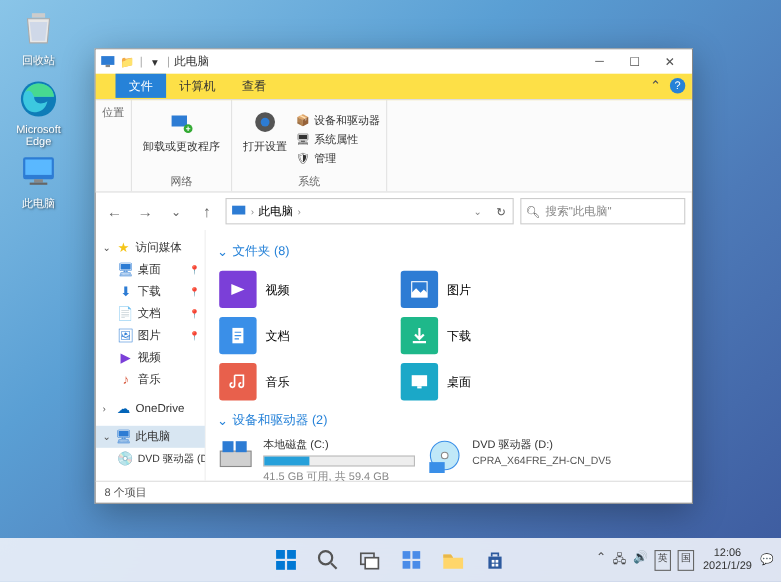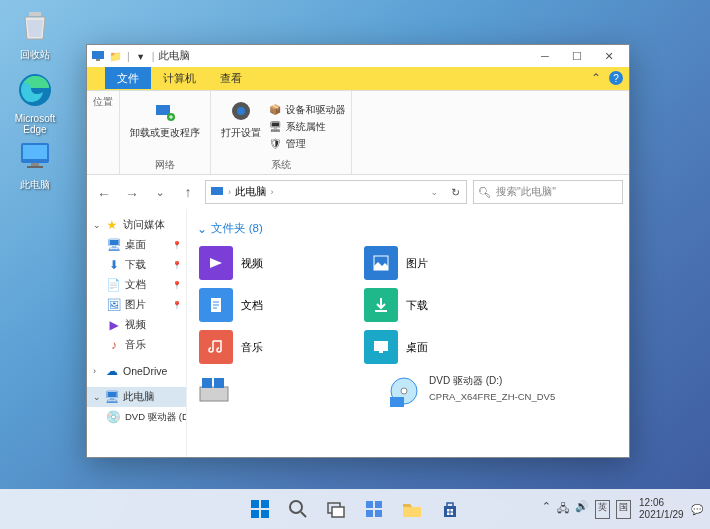--- a/index.html
+++ b/index.html
@@ -58,21 +58,21 @@
 .dname{color:#333;margin-bottom:3px}
 .dbar{height:10px;border:1px solid #bbb;margin-bottom:2px;background:#eee}
 .dbar-fill{height:100%;background:#26a0da}
 .dfree{color:#888}
 .statusbar{height:20px;border-top:1px solid #ddd;font-size:10px;color:#555;display:flex;align-items:center;padding:0 8px}
 .taskbar{position:absolute;bottom:0;left:0;right:0;height:40px;background:rgba(235,240,248,.92);display:flex;align-items:center;backdrop-filter:blur(10px)}
 .tb-center{position:absolute;left:50%;transform:translateX(-50%);display:flex;gap:6px}
 .tb-ico{width:32px;height:32px;display:flex;align-items:center;justify-content:center;border-radius:4px}
 .tray{position:absolute;right:6px;display:flex;align-items:center;gap:8px;font-size:10px;color:#333}
 .tray-icons{display:flex;gap:6px;font-size:11px;color:#444}
-.clock{text-align:left;line-height:1.2}
+.clock{text-align:center;line-height:1.2}
 svg{display:block}
 </style>
 </head>
 <body>
 
 <div class="desktop-icon" id="di1">
   <div class="ico">
       <svg width="36" height="36">
         <path d="M8 10h20l-2 22H10z" fill="#e8e8e8" stroke="#aaa"></path>
         <path d="M10 13l2 17h12l2-17" fill="#cfd8e8"></path>
@@ -305,47 +305,58 @@
             <div class="fico" style="background:#1ba8c8">
               <svg width="18" height="18">
                 <rect x="2" y="3" width="14" height="10" fill="#fff"></rect>
                 <rect x="7" y="13" width="4" height="2" fill="#fff"></rect>
               </svg>
             </div>
             <span>桌面</span>
           </div>
       </div>
 
+      <div class="grp-head">设备和驱动器 (2)</div>
       <div class="drives">
         <div class="drive">
           <div class="dico">
               <svg width="32" height="32">
                 <rect x="2" y="12" width="28" height="14" fill="#d0d0d0" stroke="#888"></rect>
                 <rect x="4" y="3" width="10" height="10" fill="#2d7cd4"></rect>
                 <rect x="16" y="3" width="10" height="10" fill="#2d7cd4"></rect>
               </svg>
             </div>
+          <div class="dinfo">
+            <div class="dname">本地磁盘 (C:)</div>
+            <div class="dbar">
+                <div class="dbar-fill" style="width:30%"></div>
+              </div>
+            <div class="dfree">41.5 GB 可用, 共 59.4 GB</div>
+          </div>
         </div>
         <div class="drive">
           <div class="dico">
               <svg width="32" height="32">
                 <circle cx="16" cy="16" r="13" fill="#c0e8f8" stroke="#3a8fe8"></circle>
                 <circle cx="16" cy="16" r="3" fill="#fff" stroke="#888"></circle>
                 <rect x="2" y="22" width="14" height="10" fill="#3a8fe8"></rect>
               </svg>
             </div>
           <div class="dinfo">
             <div class="dname">DVD 驱动器 (D:)</div>
             <div class="dname" style="color:#555;font-size:9.5px">CPRA_X64FRE_ZH-CN_DV5</div>
           </div>
         </div>
       </div>
     </div>
   </div>
 
+  <div class="statusbar">
+    <span>8 个项目</span>
+  </div>
 </div>
 
 <div class="taskbar">
   <div class="tb-center">
     <div class="tb-ico">
         <svg width="22" height="22">
           <rect x="2" y="2" width="8" height="8" fill="#0078d4"></rect>
           <rect x="12" y="2" width="8" height="8" fill="#0078d4"></rect>
           <rect x="2" y="12" width="8" height="8" fill="#0078d4"></rect>
           <rect x="12" y="12" width="8" height="8" fill="#0078d4"></rect>

